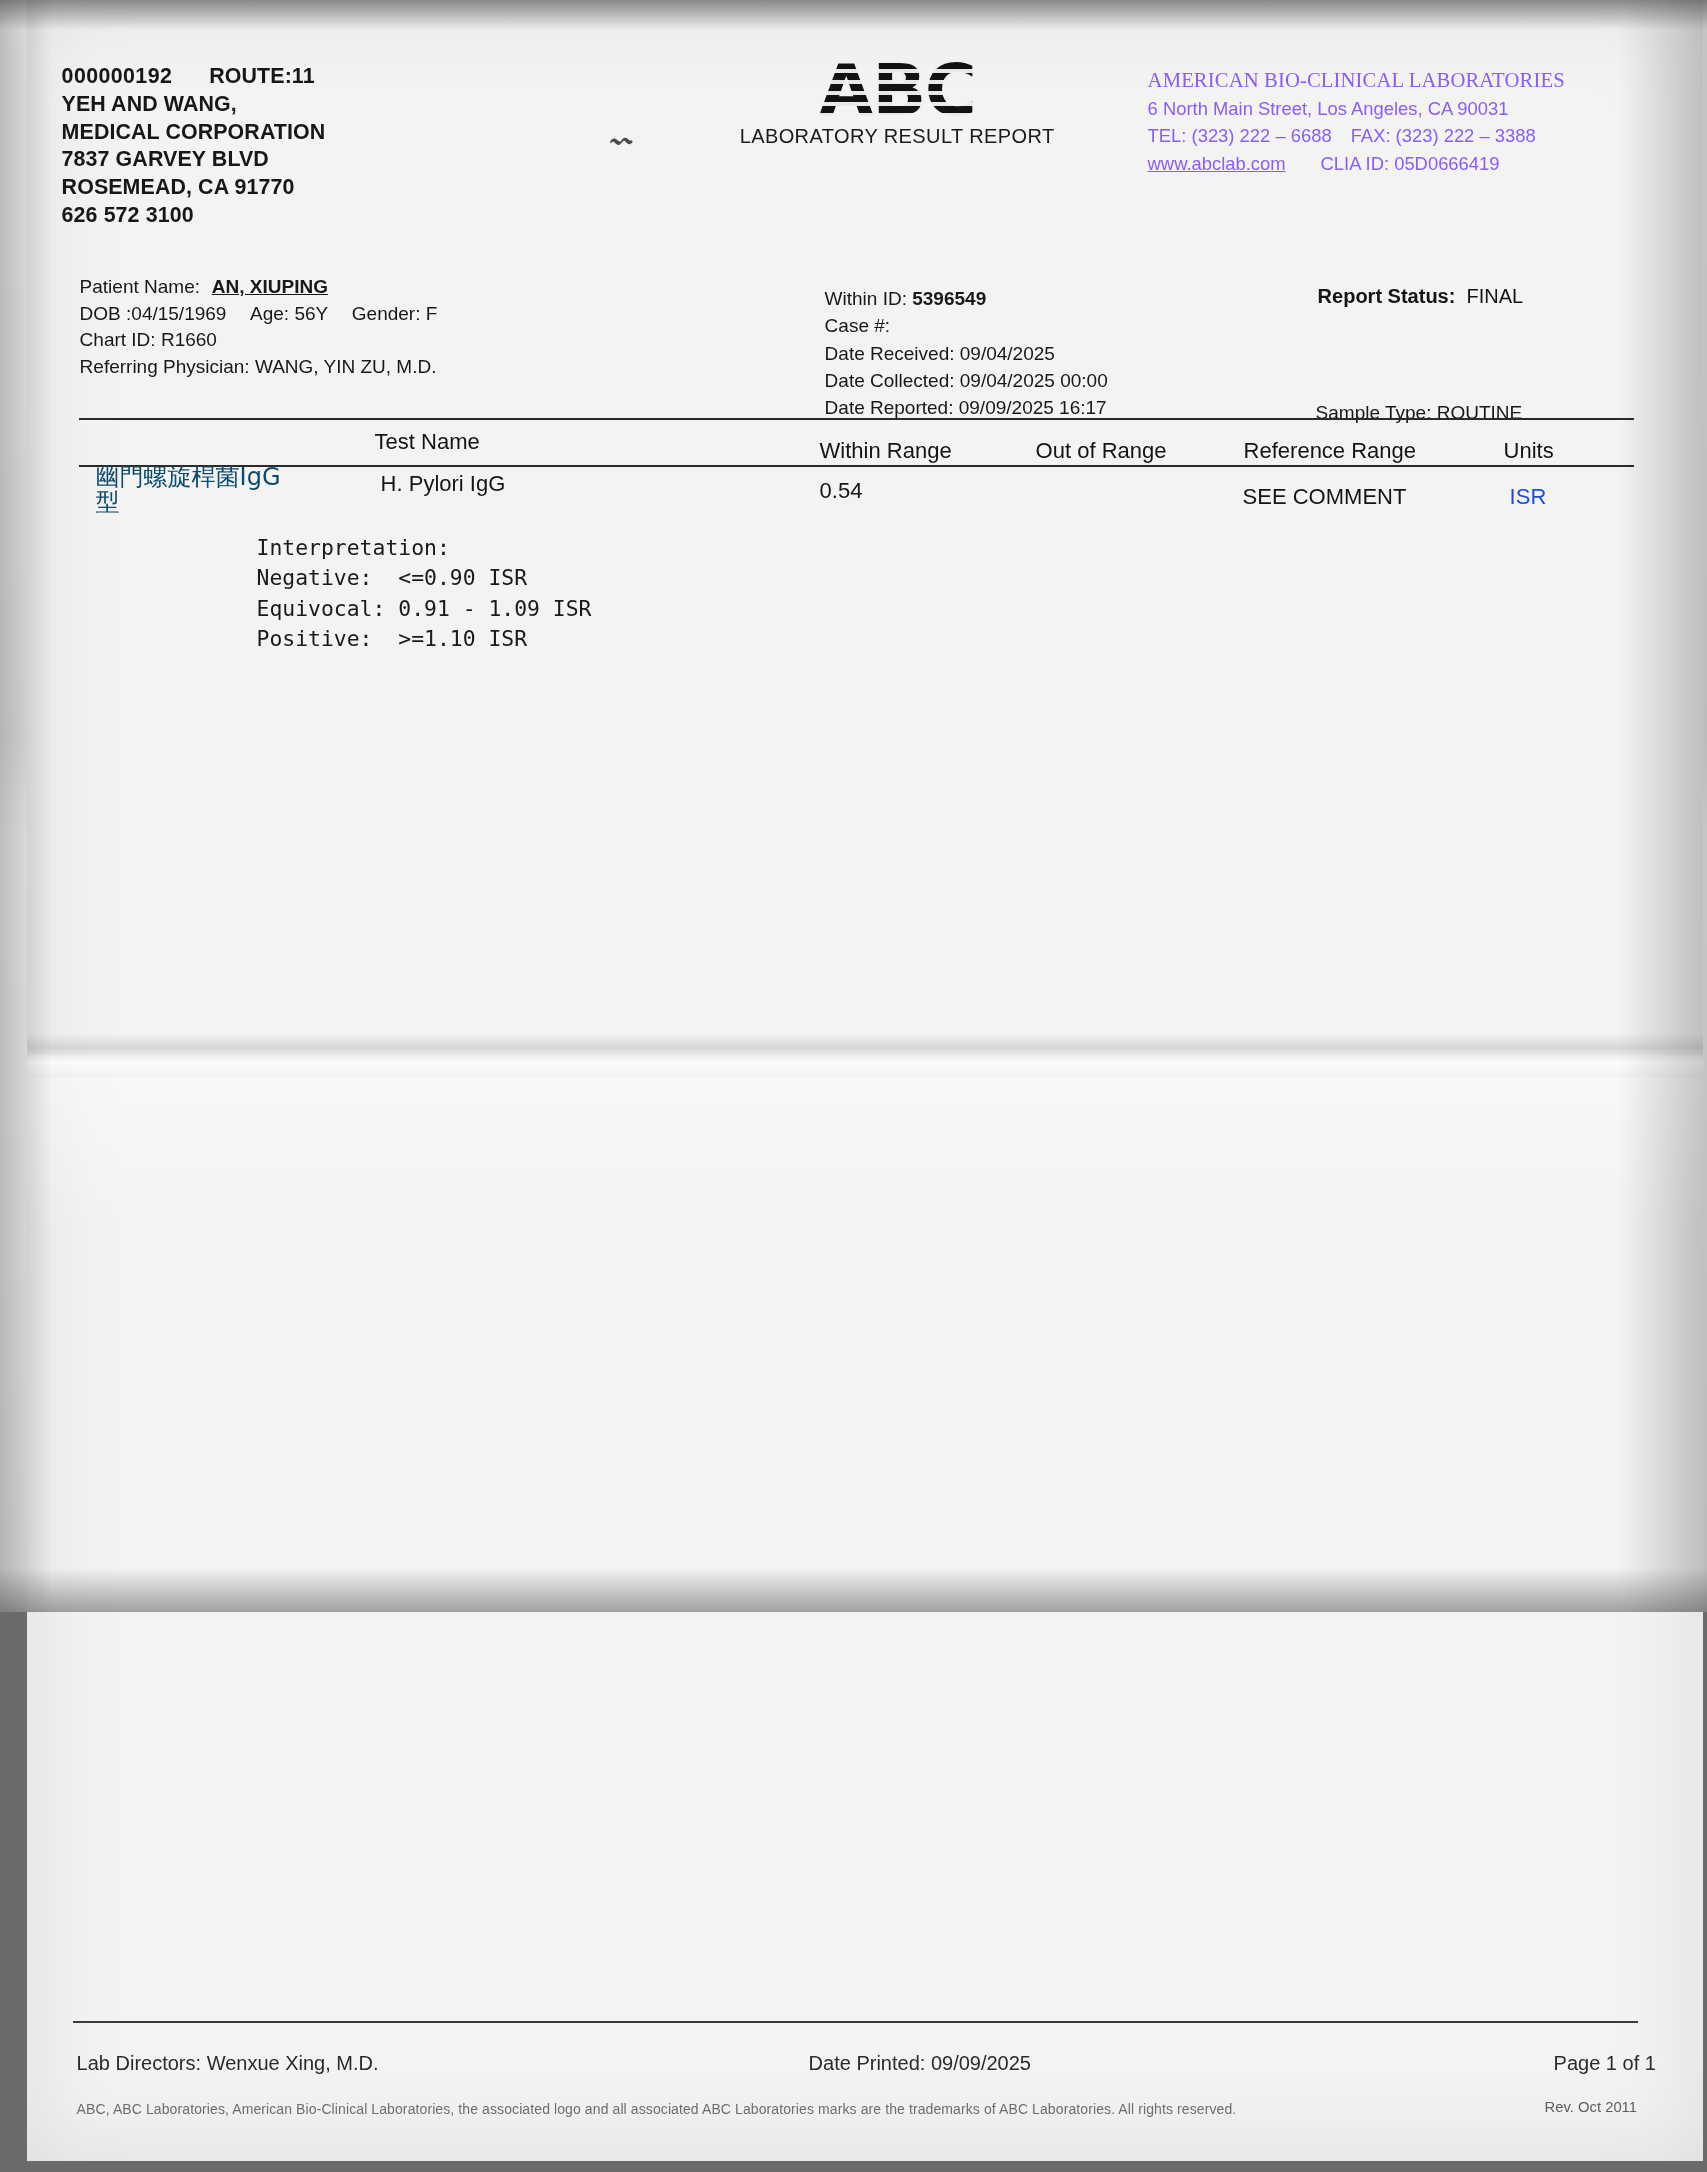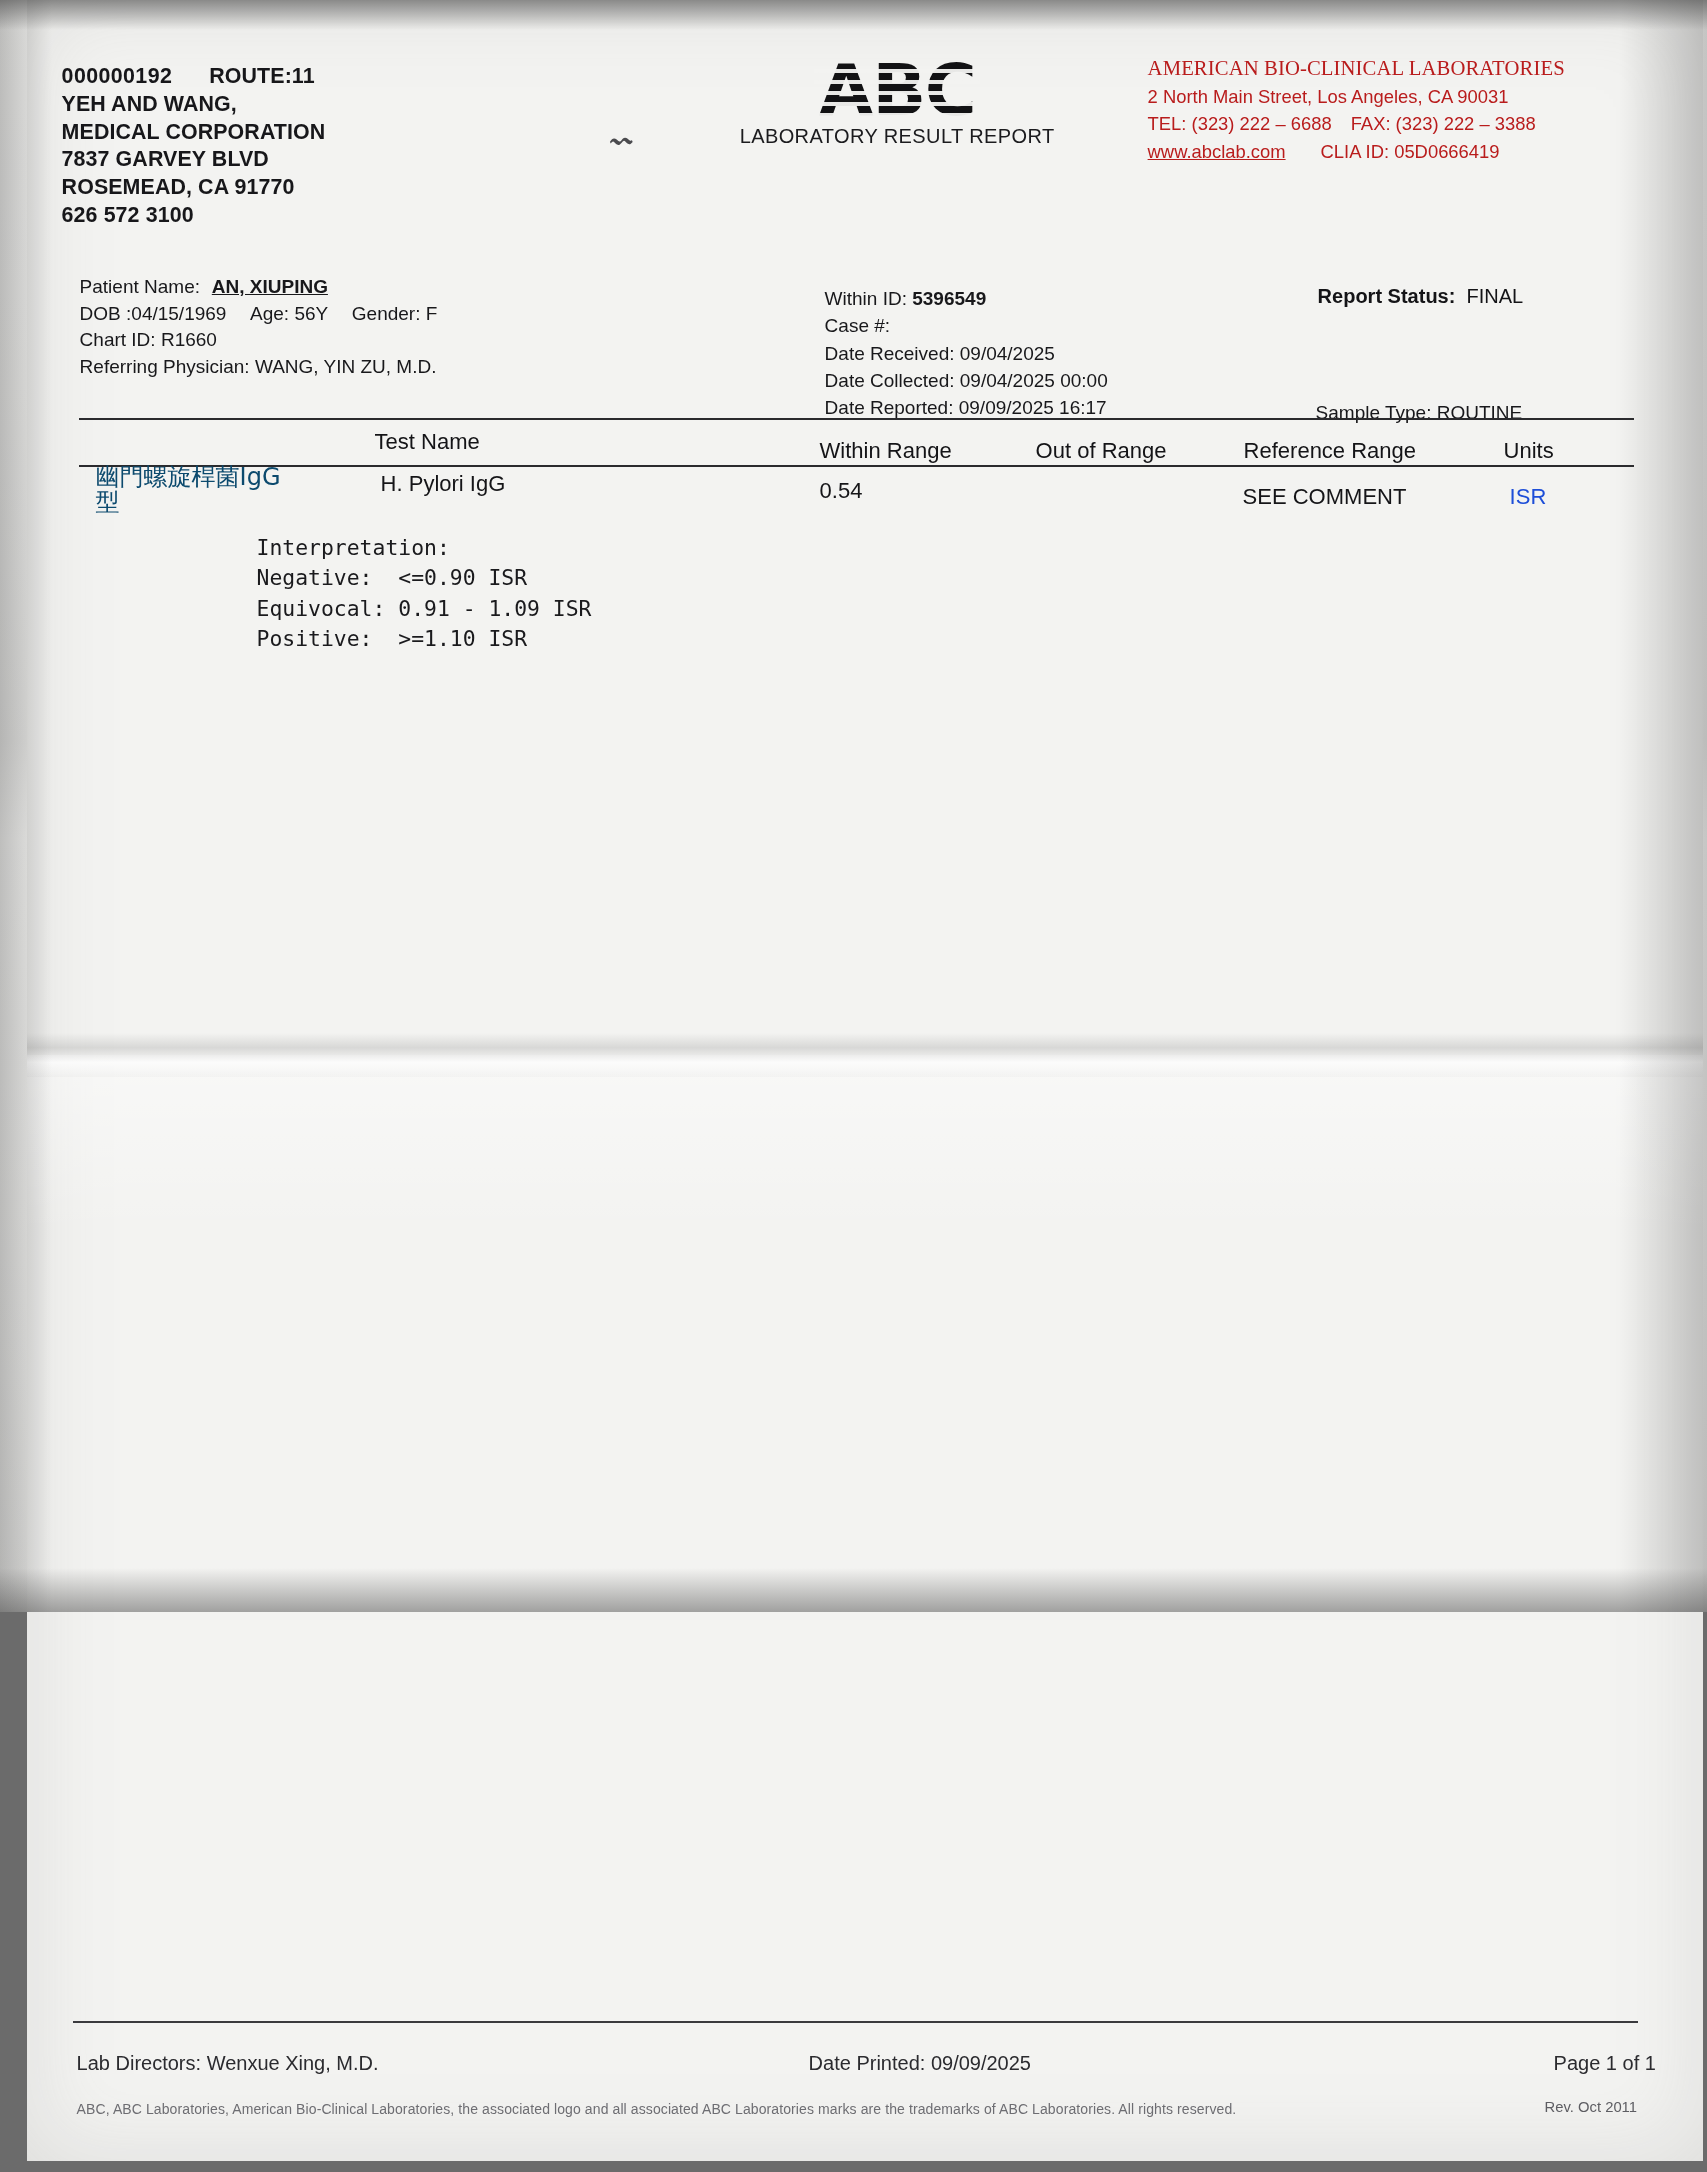--- a/index.html
+++ b/index.html
@@ -112,25 +112,25 @@
     left: 583px;
     top: 122px;
     font-size: 22px;
     color: #4a4a4e;
     transform: rotate(-4deg);
   }
 
   .hdr-right {
     position: absolute;
     left: 1121px;
-    top: 55px;
+    top: 67px;
     width: 531px;
     font-size: 18.4px;
     line-height: 1.35;
-    color: #b91c1c;
+    color: #8b5cf6;
   }
   .hdr-right .lab-title {
     font-family: "Liberation Serif", serif;
     font-size: 20.7px;
     letter-spacing: 0.1px;
     white-space: nowrap;
   }
   .hdr-right .addr { margin-top: 2.2px; }
   .hdr-right .r3 { margin-top: 2.2px; }
   .hdr-right .r4 { margin-top: 3px; }
@@ -307,21 +307,21 @@
 
       <div class="logo-scribble">〰</div>
 
       <div class="logo-wrap">
         <div class="logo-abc">ABC</div>
         <div class="logo-sub">LABORATORY RESULT REPORT</div>
       </div>
 
       <div class="hdr-right">
         <div class="lab-title">AMERICAN BIO-CLINICAL LABORATORIES</div>
-        <div class="addr">2    North Main Street, Los Angeles, CA 90031</div>
+        <div class="addr">6    North Main Street, Los Angeles, CA 90031</div>
         <div class="r3">
           <span>TEL: (323) 222 – 6688</span><span class="sp-m"></span><span>FAX: (323) 222 – 3388</span>
         </div>
         <div class="r4">
           <span class="site">www.abclab.com</span><span class="sp-l"></span><span>CLIA ID: 05D0666419</span>
         </div>
       </div>
 
       <div class="pat">
         <div>

